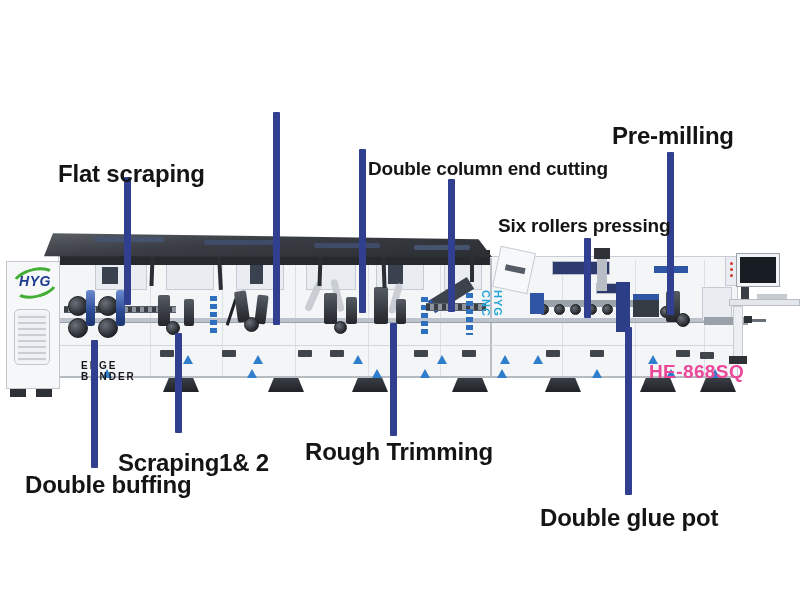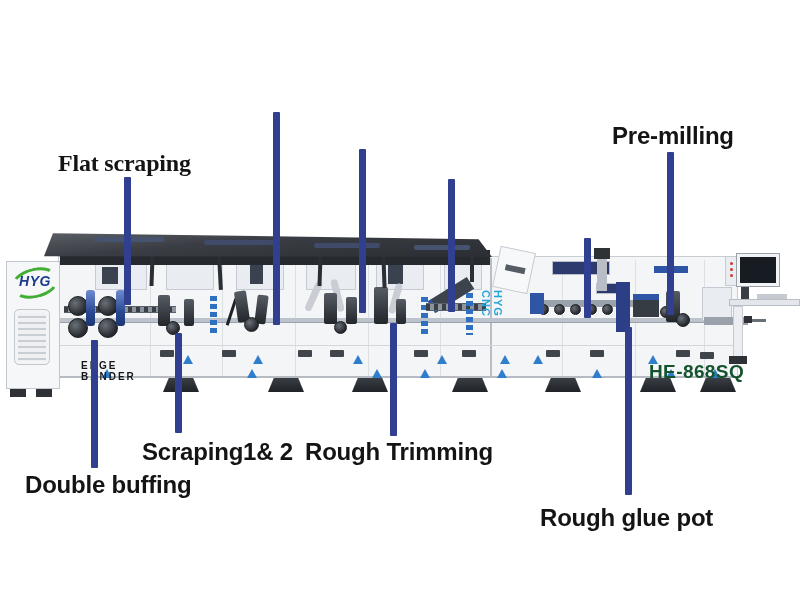--- a/index.html
+++ b/index.html
@@ -32,21 +32,21 @@
   #canopy-shadow{left:60px;top:250px;width:430px;height:15px;background:#26292e;z-index:6;}
   #cabinet{left:6px;top:261px;width:54px;height:128px;background:#f6f7f9;border:1px solid #c2c6cd;box-sizing:border-box;z-index:8;}
   #logo-wrap{left:13px;top:269px;width:44px;height:28px;z-index:9;}
   #logo-text{position:absolute;left:0;top:4px;width:44px;text-align:center;font-size:14px;font-weight:800;font-style:italic;color:#1c3a8e;letter-spacing:.5px;}
   #logo-swoosh{position:absolute;left:-2px;top:-1px;right:-2px;bottom:-1px;border:3px solid;border-color:#43ae35 transparent #43ae35 transparent;border-radius:50%;transform:rotate(-14deg);}
   #grille{left:14px;top:309px;width:36px;height:56px;border:1px solid #c2c7ce;border-radius:5px;box-sizing:border-box;
     background:repeating-linear-gradient(180deg,#c9ced5 0 2px,#eef0f3 2px 6px);box-shadow:inset 0 0 0 3px #f3f4f6;z-index:9;}
   .cab-foot{width:16px;height:8px;background:#2e3237;z-index:8;}
   #edge-l1,#edge-l2{position:absolute;font-size:10px;font-weight:700;letter-spacing:2px;color:#15171a;z-index:9;}
   #cnc-text{position:absolute;left:480px;top:290px;height:54px;writing-mode:vertical-rl;font-size:11px;font-weight:700;color:#26a5d8;letter-spacing:1px;z-index:9;}
-  #model-text{position:absolute;left:649px;top:361px;font-size:19px;font-weight:800;color:#14532d;letter-spacing:.4px;z-index:9;}
+  #model-text{position:absolute;left:649px;top:361px;font-size:19px;font-weight:800;color:#ec4899;letter-spacing:.4px;z-index:9;}
   .panelA{background:#2c3a6e;border:1px solid #b9c0cc;box-sizing:border-box;z-index:4;}
   .graybox{background:#e9ecf1;border:1px solid #c6cbd3;box-sizing:border-box;z-index:4;}
   .darkbit{background:#2e3237;z-index:5;}
   .lightbar{background:#b9bec6;z-index:4;}
   .bluebar{background:#2f55a5;z-index:5;}
   .led{position:absolute;width:3px;height:3px;border-radius:50%;background:#d3352b;}
 </style>
 </head>
 <body>
 
@@ -220,20 +220,22 @@
   <div class="pt" style="left:359px;top:149px;height:164px;"></div>
   <div class="pt" style="left:448px;top:179px;height:133px;"></div>
   <div class="pt" style="left:667px;top:152px;height:163px;"></div>
   <div class="pt" style="left:124px;top:177px;height:128px;"></div>
   <div class="pt" style="left:584px;top:238px;height:80px;"></div>
   <div class="pt" style="left:175px;top:333px;height:100px;"></div>
   <div class="pt" style="left:390px;top:323px;height:113px;"></div>
   <div class="pt" style="left:91px;top:340px;height:128px;"></div>
   <div class="pt" style="left:625px;top:327px;height:168px;"></div>
 
+  <div class="lbl small" style="left:368px;top:158px;">Double column end cutting</div>
   <div class="lbl" style="left:612px;top:122px;">Pre-milling</div>
-  <div class="lbl" style="left:58px;top:150px;font-family:Liberation Serif, serif;">Flat scraping</div>
-  <div class="lbl" style="left:118px;top:438px;margin-left:24px;">Scraping1&amp; 2</div>
+  <div class="lbl" style="left:58px;top:160px;">Flat scraping</div>
+  <div class="lbl small" style="left:498px;top:215px;">Six rollers pressing</div>
+  <div class="lbl" style="left:118px;top:449px;">Scraping1&amp; 2</div>
   <div class="lbl" style="left:25px;top:471px;">Double buffing</div>
   <div class="lbl" style="left:305px;top:438px;">Rough Trimming</div>
-  <div class="lbl" style="left:540px;top:504px;">Rough glue pot</div>
+  <div class="lbl" style="left:540px;top:504px;">Double glue pot</div>
 
 </div>
 
 </body></html>

